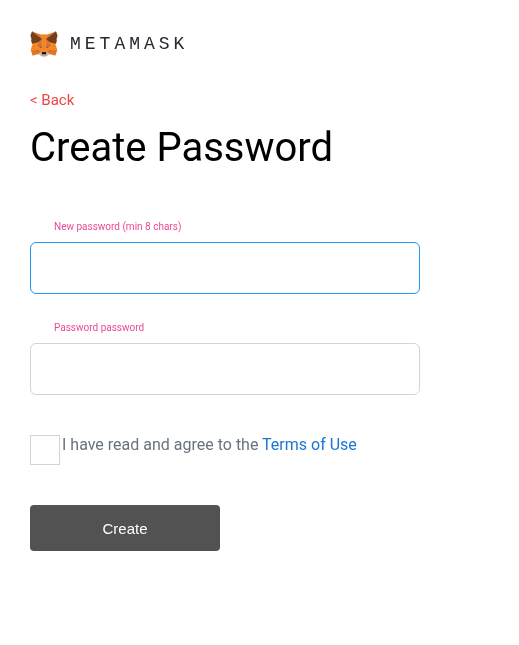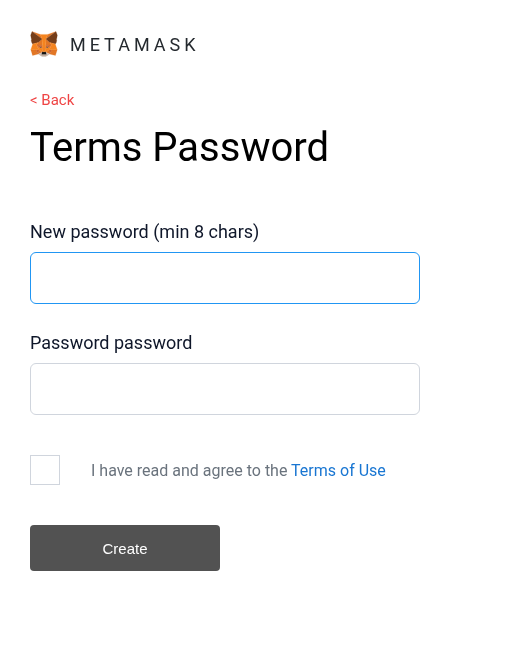--- a/index.html
+++ b/index.html
@@ -13,20 +13,21 @@
       width: 519px;
       height: 645px;
       padding: 30px;
       color: #24292e;
     }
     .header {
       display: flex;
       align-items: center;
       gap: 12px;
       margin-bottom: 32px;
+      font-family: Liberation Mono, monospace;
     }
     .logo-icon {
       width: 28px;
       height: 28px;
       display: flex;
       align-items: center;
       justify-content: center;
     }
     .brand-name {
       font-size: 18px;
@@ -44,42 +45,43 @@
     .page-title {
       font-size: 40px;
       font-weight: 400;
       color: #000000;
       margin-bottom: 50px;
     }
     .field-group {
       margin-bottom: 28px;
     }
     .field-label {
-      font-size: 18px;
-      color: #0f172a;
+      font-size: 10px;
+      color: #ec4899;
       margin-bottom: 10px;
       display: block;
+      margin-left: 24px;
     }
     .text-input {
       width: 390px;
       height: 52px;
       border: 1px solid #d0d5dd;
       border-radius: 6px;
       padding: 12px 14px;
       font-size: 16px;
       outline: none;
       background: #ffffff;
     }
     .text-input.focused {
       border: 1px solid #2196f3;
     }
     .terms-row {
       display: flex;
-      align-items: center;
-      gap: 31px;
+      align-items: flex-start;
+      gap: 2px;
       margin-top: 40px;
       margin-bottom: 40px;
     }
     .checkbox {
       width: 30px;
       height: 30px;
       border: 1px solid #d0d5dd;
       background: #ffffff;
       cursor: pointer;
       flex-shrink: 0;
@@ -141,21 +143,21 @@
       <path d="M31.6 16.5L24.8 14.5L26.9 17.6L23.8 23.7L27.8 23.6H34L31.6 16.5Z" fill="#F5841F" stroke="#F5841F" stroke-width="0.25"></path>
       <path d="M10.2 14.5L3.4 16.5L1 23.6H7.2L11.2 23.7L8.1 17.6L10.2 14.5Z" fill="#F5841F" stroke="#F5841F" stroke-width="0.25"></path>
       <path d="M19.5 18L19.9 10.4L22 4.5H13L15.1 10.4L15.5 18L15.7 20.4V26.3H19.3L19.3 20.4L19.5 18Z" fill="#F5841F" stroke="#F5841F" stroke-width="0.25"></path>
     </svg>
   </div>
   <div class="brand-name">METAMASK</div>
 </div>
 
 <div class="back-link">&lt; Back</div>
 
-<h1 class="page-title">Terms Password</h1>
+<h1 class="page-title">Create Password</h1>
 
 <div class="field-group">
   <label class="field-label">New password (min 8 chars)</label>
   <input type="password" class="text-input focused" autofocus="" value="" style="">
 </div>
 
 <div class="field-group">
   <label class="field-label">Password password</label>
   <input type="password" class="text-input" value="" style="">
 </div>

